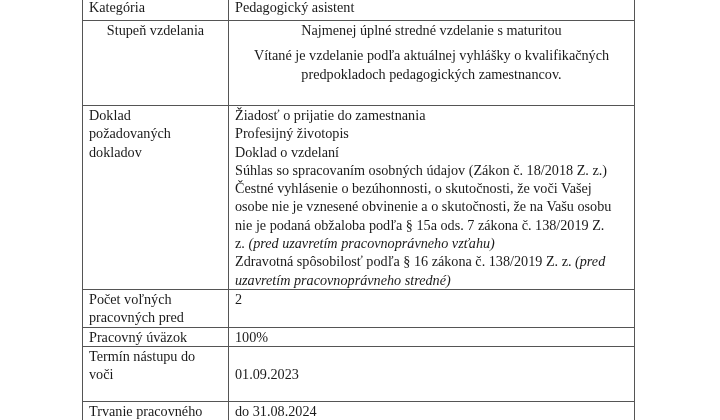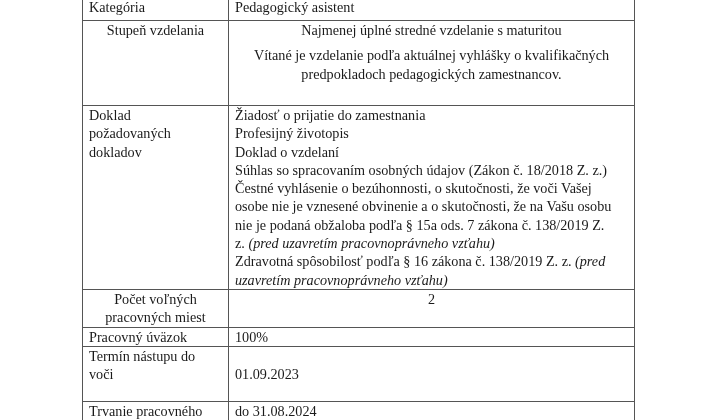--- a/index.html
+++ b/index.html
@@ -39,21 +39,21 @@
       line-height: 18.3px;
     }
     col.c1 { width: 146px; }
     col.c2 { width: 406px; }
     .line { display: block; }
     .para-gap { display: block; height: 7px; }
     .it { font-style: italic; }
     .r-kat td { height: 22px; padding-top: 2px; }
     .r-stup td { height: 84px; padding-top: 3px; text-align: center; }
     .r-zoz td { height: 174px; padding-top: 1px; }
-    .r-pocet td { height: 35px; padding-top: 0px; text-align: center; }
+    .r-pocet td { height: 35px; padding-top: 0px; }
     .r-uvaz td { height: 17px; padding-top: 0px; }
     .r-term td { height: 36px; padding-top: 0px; margin-top: 36px; }
     .r-trv td { height: 35px; padding-top: 0px; }
     .bottom-align { padding-top: 18px !important; }
   </style>
 </head>
 <body>
 
 <div class="page">
   <table class="doc">
@@ -93,28 +93,28 @@
         <td>
           <span class="line">Žiadosť o prijatie do zamestnania</span>
           <span class="line">Profesijný životopis</span>
           <span class="line">Doklad o vzdelaní</span>
           <span class="line">Súhlas so spracovaním osobných údajov (Zákon č. 18/2018 Z. z.)</span>
           <span class="line">Čestné vyhlásenie o bezúhonnosti, o skutočnosti, že voči Vašej</span>
           <span class="line">osobe nie je vznesené obvinenie a o skutočnosti, že na Vašu osobu</span>
           <span class="line">nie je podaná obžaloba podľa § 15a ods. 7 zákona č. 138/2019 Z.</span>
           <span class="line"><span>z. </span><span class="it">(pred uzavretím pracovnoprávneho vzťahu)</span></span>
           <span class="line"><span>Zdravotná spôsobilosť podľa § 16 zákona č. 138/2019 Z. z.  </span><span class="it">(pred</span></span>
-          <span class="line it">uzavretím pracovnoprávneho vzťahu)</span>
+          <span class="line it">uzavretím pracovnoprávneho stredné)</span>
         </td>
       </tr>
 
       <tr class="r-pocet">
         <td>
           <span class="line">Počet voľných</span>
-          <span class="line">pracovných miest</span>
+          <span class="line">pracovných pred</span>
         </td>
         <td>
           <span class="line">2</span>
         </td>
       </tr>
 
       <tr class="r-uvaz">
         <td>
           <span class="line">Pracovný úväzok</span>
         </td>

